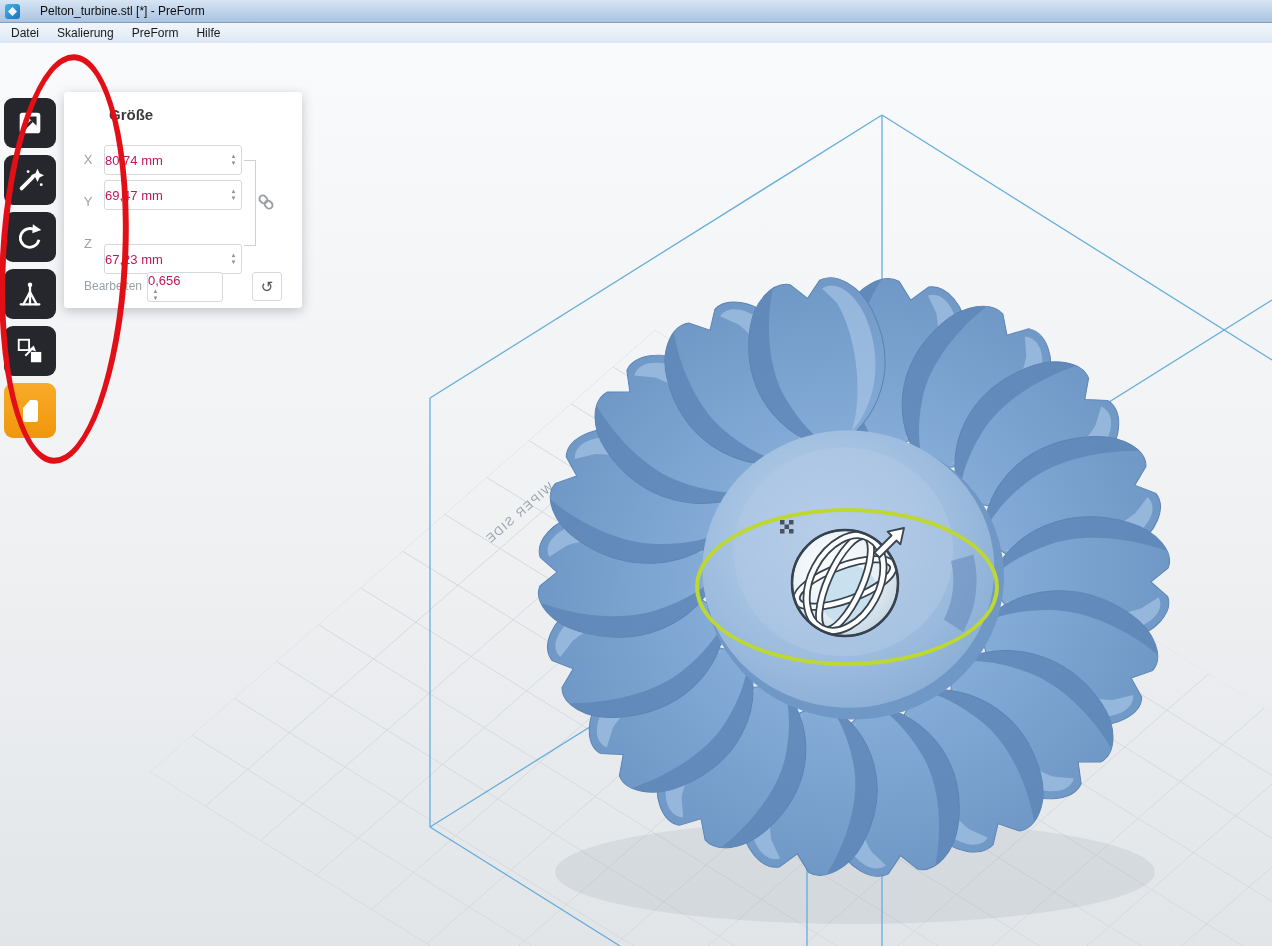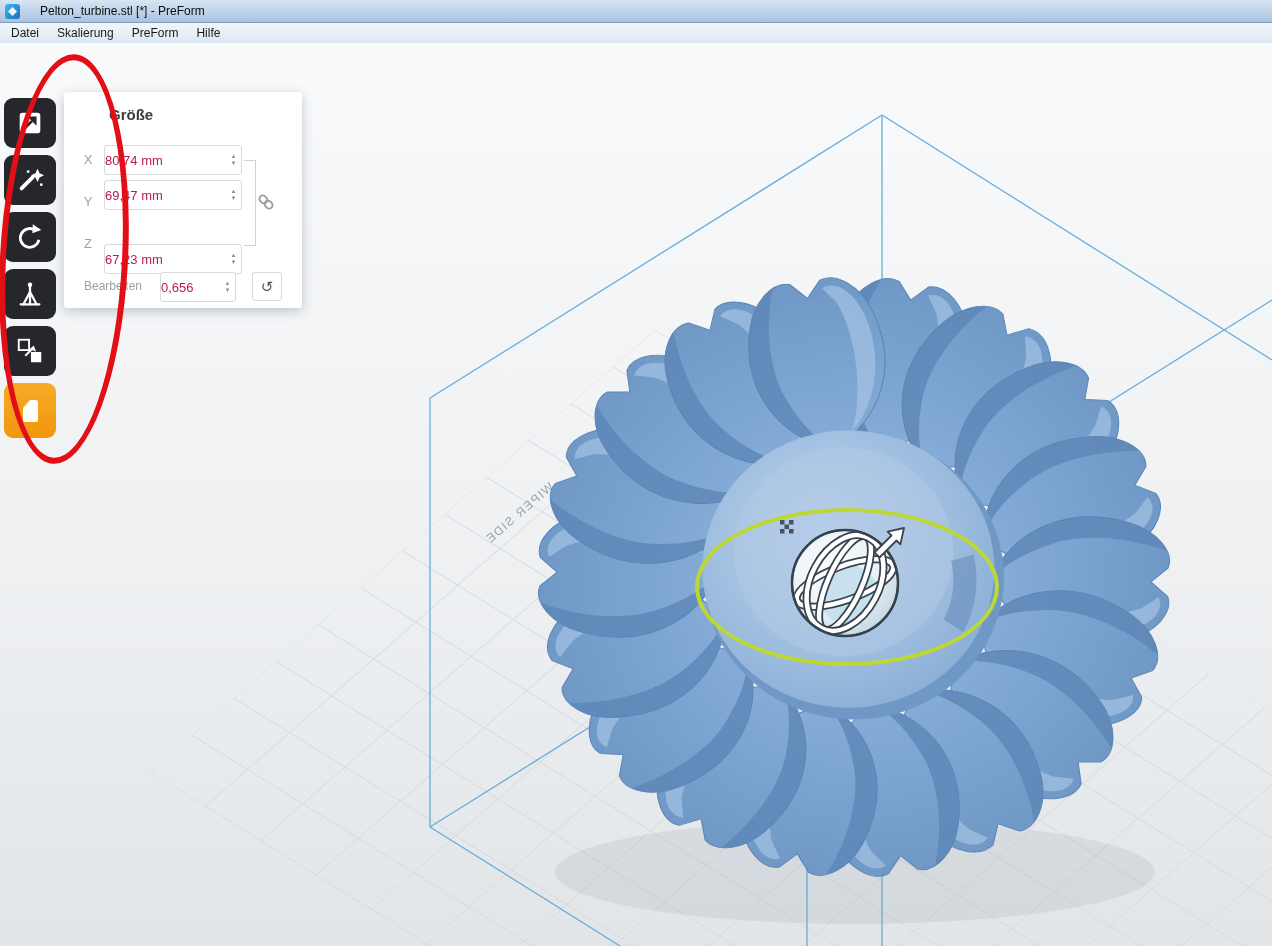--- a/index.html
+++ b/index.html
@@ -35,21 +35,21 @@
   .spin-field{position:absolute;left:40px;width:136px;height:28px;border:1px solid #d7dadd;border-radius:3px;
     background:#fff;display:flex;align-items:stretch;}
   .spin-field input{border:none;outline:none;flex:1;min-width:0;font-size:13px;
     color:#be185d;padding:0 3px 0 0;background:transparent;font-family:inherit;}
   .spin-arrows{width:15px;display:flex;flex-direction:column;justify-content:center;}
   .spin-arrows span{font-size:6px;color:#8b9096;line-height:7px;text-align:center;cursor:pointer;}
   .link-bracket{position:absolute;left:180px;top:68px;width:11px;height:84px;
     border:1px solid #cfd2d5;border-left:none;}
   .link-icon{position:absolute;left:193px;top:101px;width:18px;height:18px;cursor:pointer;background:#fff;}
   .scale-label{position:absolute;left:20px;top:180px;font-size:12px;color:#9aa1a8;line-height:29px;}
-  .scale-field{left:96px;top:180px;width:74px;}
+  .scale-field{left:83px;top:180px;width:74px;flex-direction:column;}
   .reset-btn{position:absolute;left:188px;top:180px;width:30px;height:29px;border:1px solid #d7dadd;
     border-radius:3px;background:#fff;font-size:15px;color:#555;display:flex;align-items:center;
     justify-content:center;cursor:pointer;padding:0;font-family:inherit;}
 
   
   .red-ellipse{position:absolute;left:0px;top:54px;width:116px;height:398px;z-index:20;
     border:6px solid #e30f17;border-radius:50%;pointer-events:none;transform:rotate(3deg);}
   .green-ellipse{position:absolute;left:695px;top:508px;width:296px;height:150px;z-index:20;
     border:4px solid #bdd733;border-radius:50%;pointer-events:none;}
 </style>

